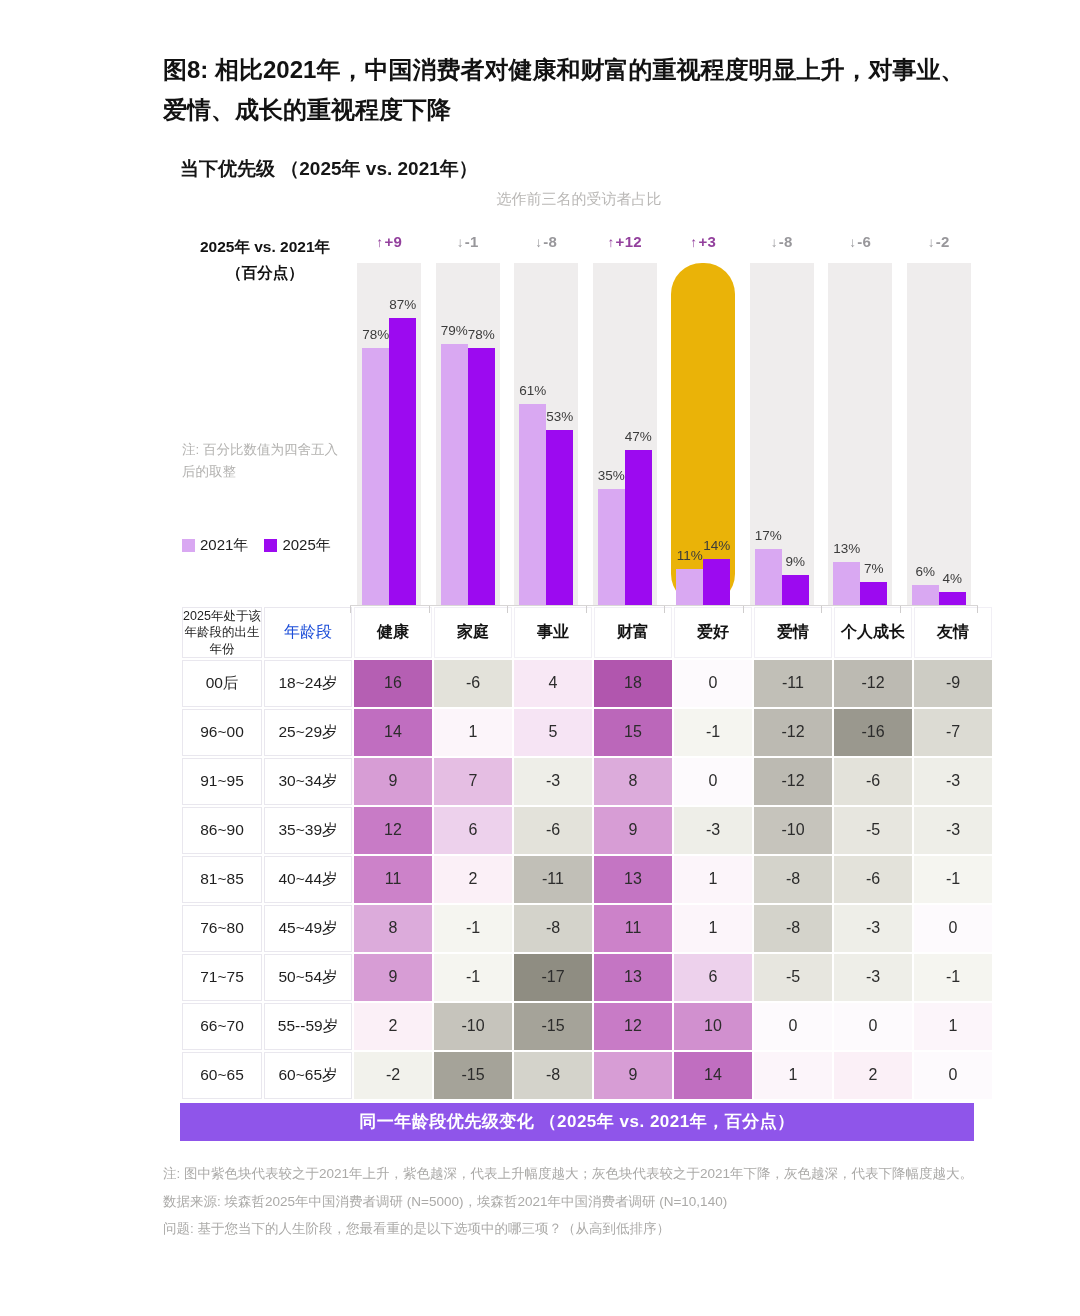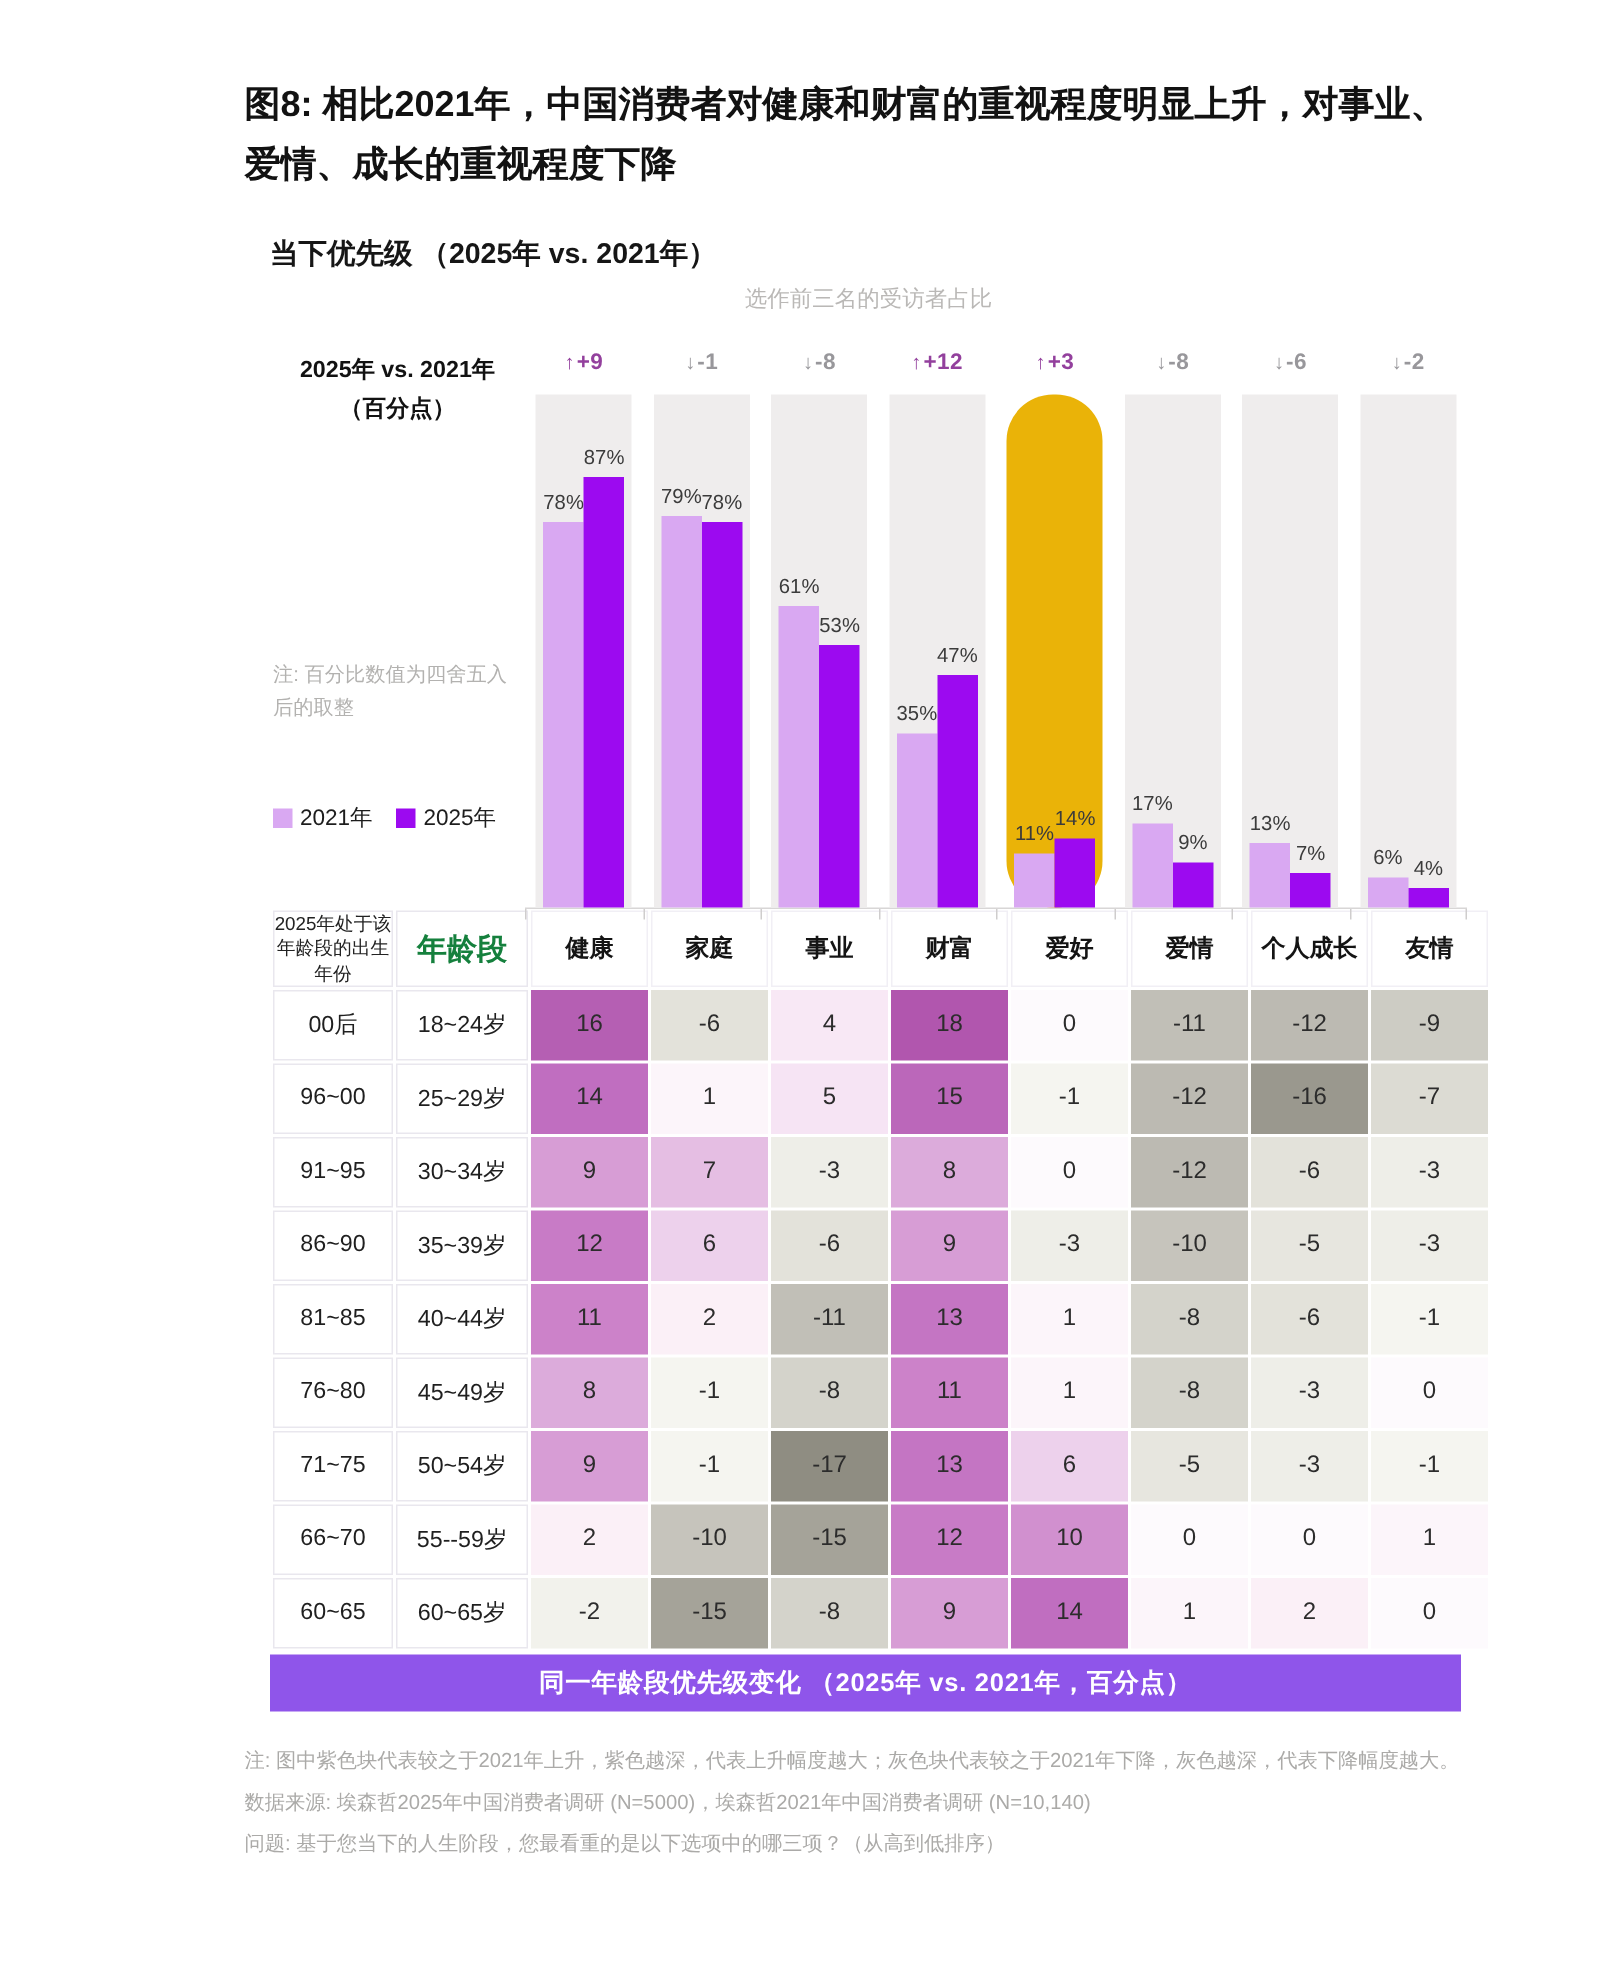--- a/index.html
+++ b/index.html
@@ -27,21 +27,21 @@
   .delta .arrow{font-weight:400;font-size:13.5px;margin-right:1px;}
   .delta.up{color:#93409d;}
   .delta.down{color:#98979b;}
   .strip{position:relative;margin:0 auto;width:64px;height:342px;background:#efeded;display:flex;align-items:flex-end;justify-content:center;}
   .bar{width:27px;position:relative;}
   .bar-label{position:absolute;top:-21px;left:50%;transform:translateX(-50%);font-size:13.5px;color:#3b3b3b;white-space:nowrap;}
 
   .data-table{margin:0 0 0 140px;border-collapse:separate;border-spacing:2px;table-layout:fixed;}
   .data-table th,.data-table td{text-align:center;vertical-align:middle;padding:0;}
   .th-col1{width:78px;height:48px;font-size:12.5px;font-weight:400;line-height:1.3;color:#222;background:#fff;border:1px solid #e9e7ee;}
-  .th-col2{width:86px;font-size:20px;font-weight:700;background:#fff;border:1px solid #e9e7ee;color:#15803d;}
+  .th-col2{width:86px;font-size:16px;font-weight:400;background:#fff;border:1px solid #e9e7ee;color:#1d4ed8;}
   .th-cat{width:76px;font-size:16px;font-weight:700;background:#fff;border:1px solid #f1eff5;color:#141414;}
   .cell-label{height:45px;font-size:15.5px;background:#fff;border:1px solid #e9e7ee;color:#1f1f1f;}
   .cell-val{height:45px;font-size:16px;color:#2c2c2c;}
 
   .banner{margin:2px 0 0 140px;width:794px;height:38px;line-height:38px;text-align:center;color:#fff;font-size:17px;font-weight:700;letter-spacing:0.5px;}
 
   .footnotes{margin:22px 0 0 123px;width:880px;font-size:13.5px;color:#abaaa8;line-height:1.62;}
   .footnotes .fn{margin:0 0 6px 0;}
   .footnotes .fn.gap{}
 </style>

